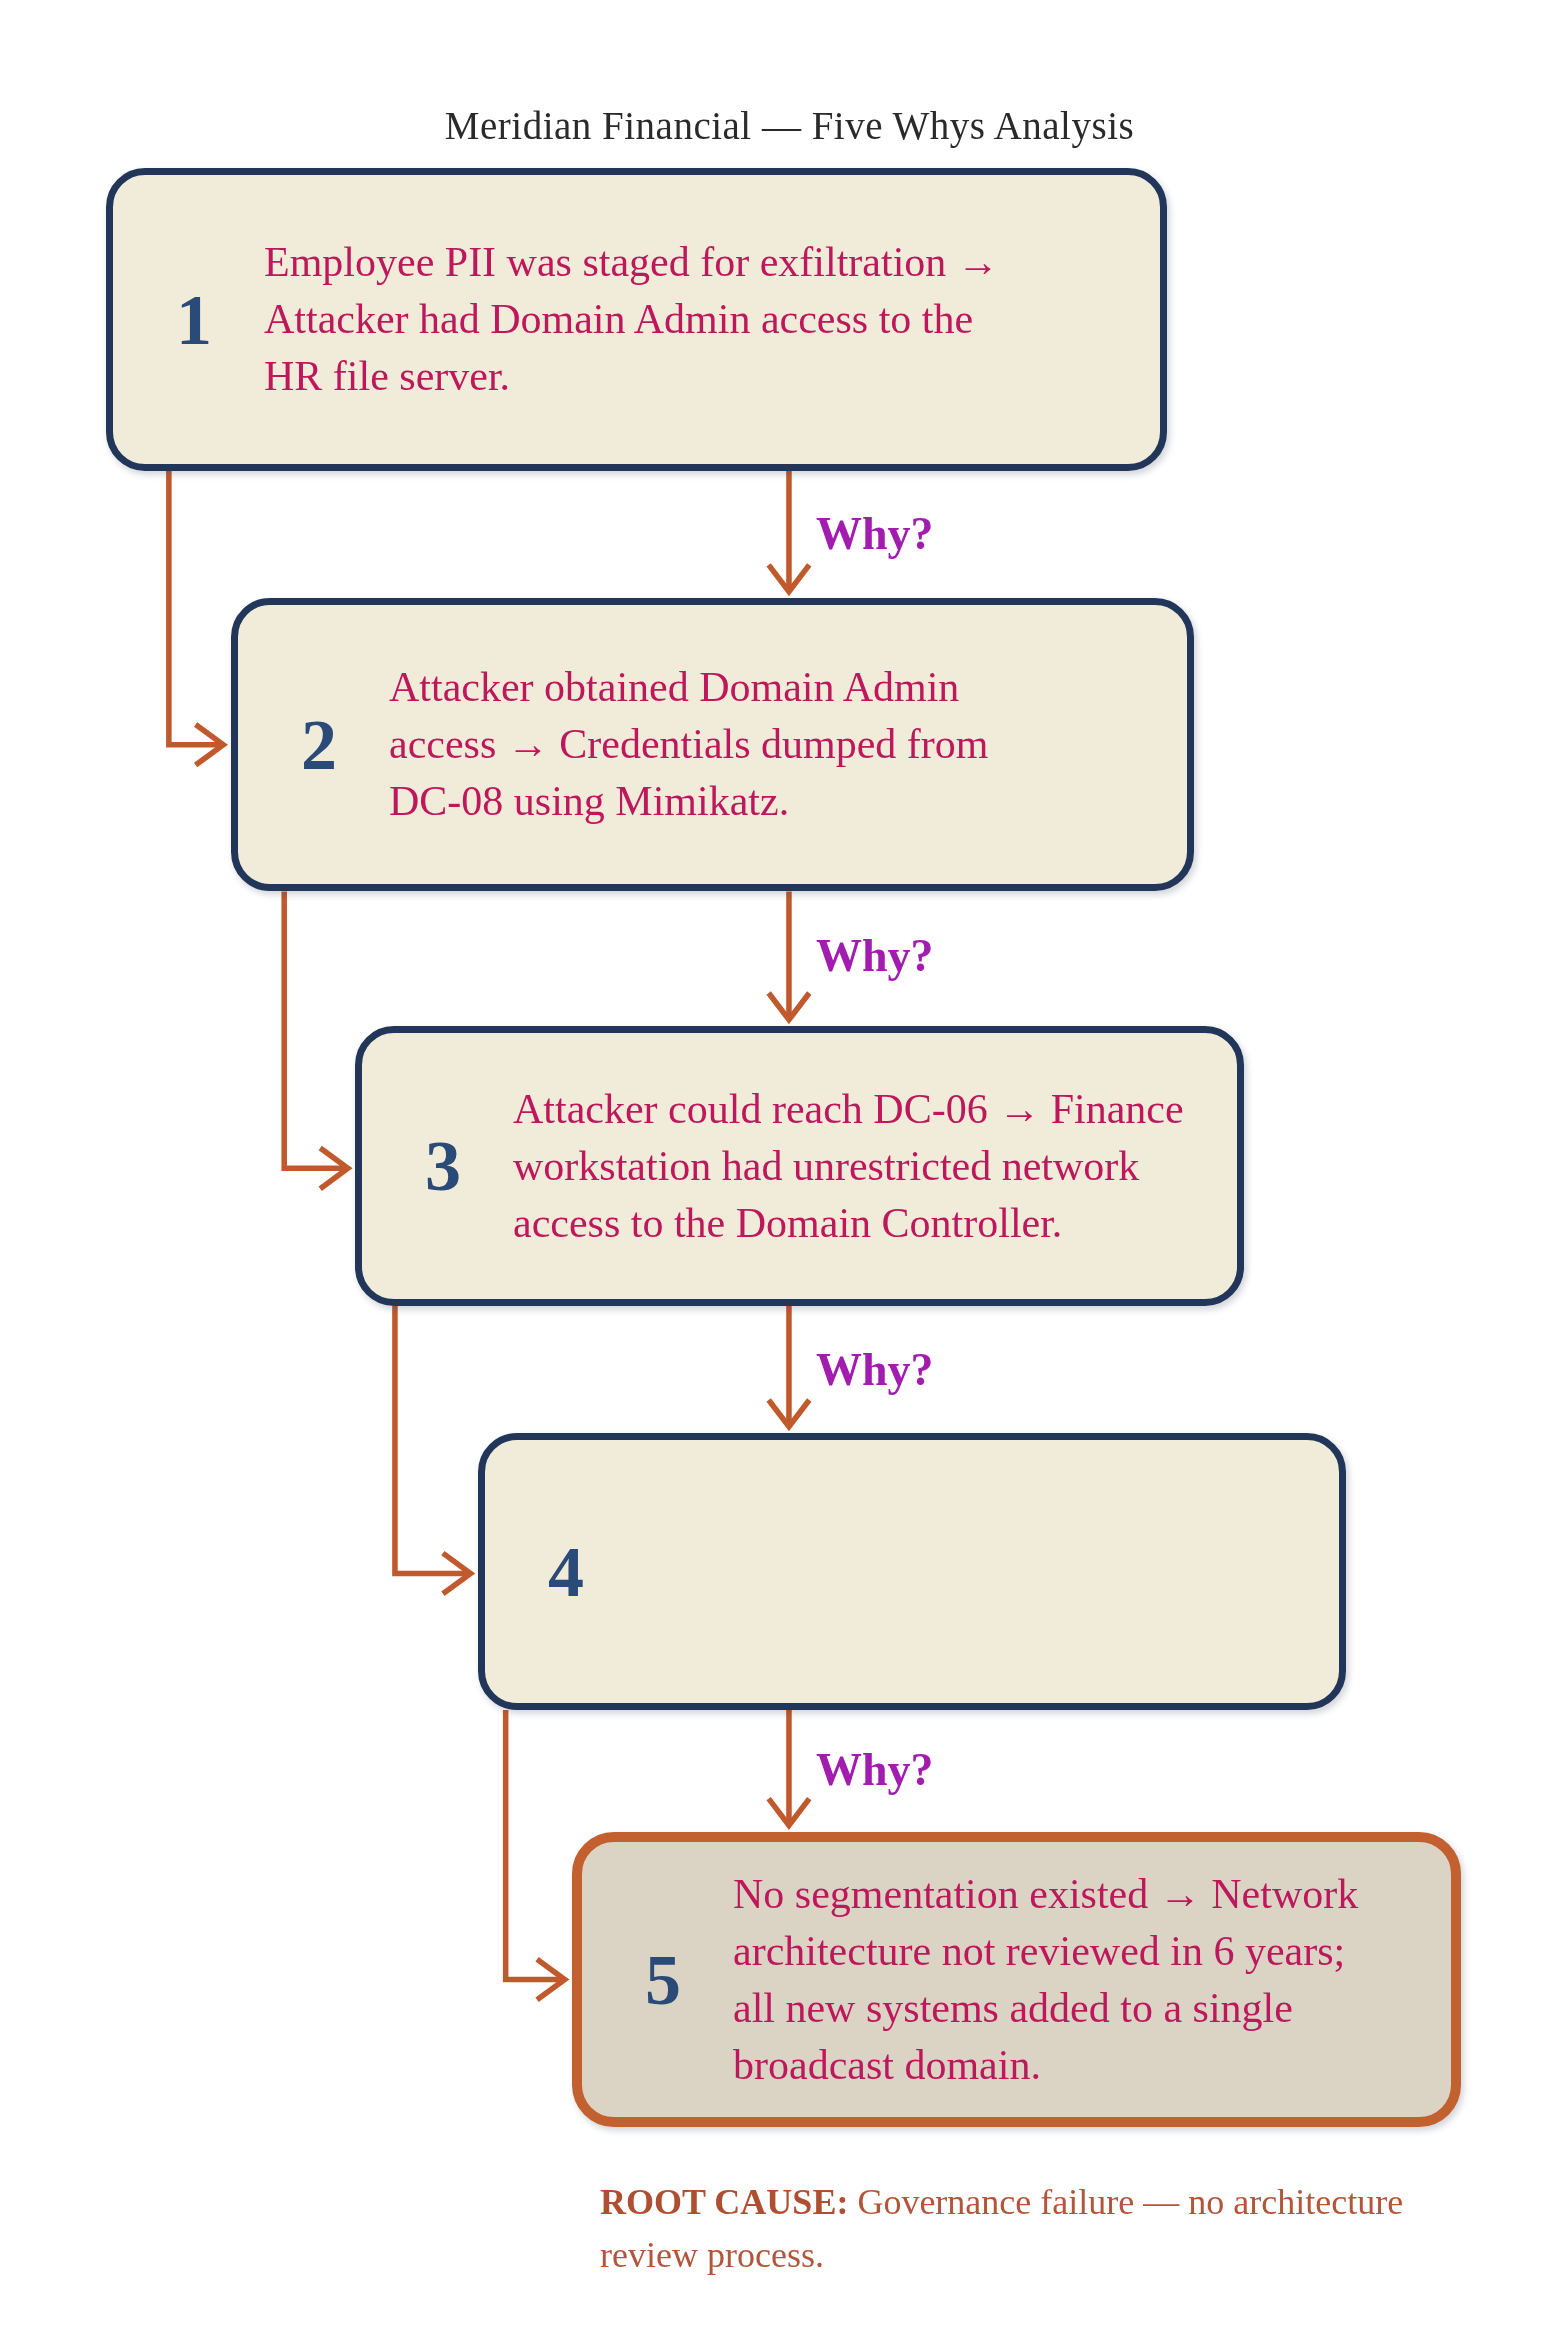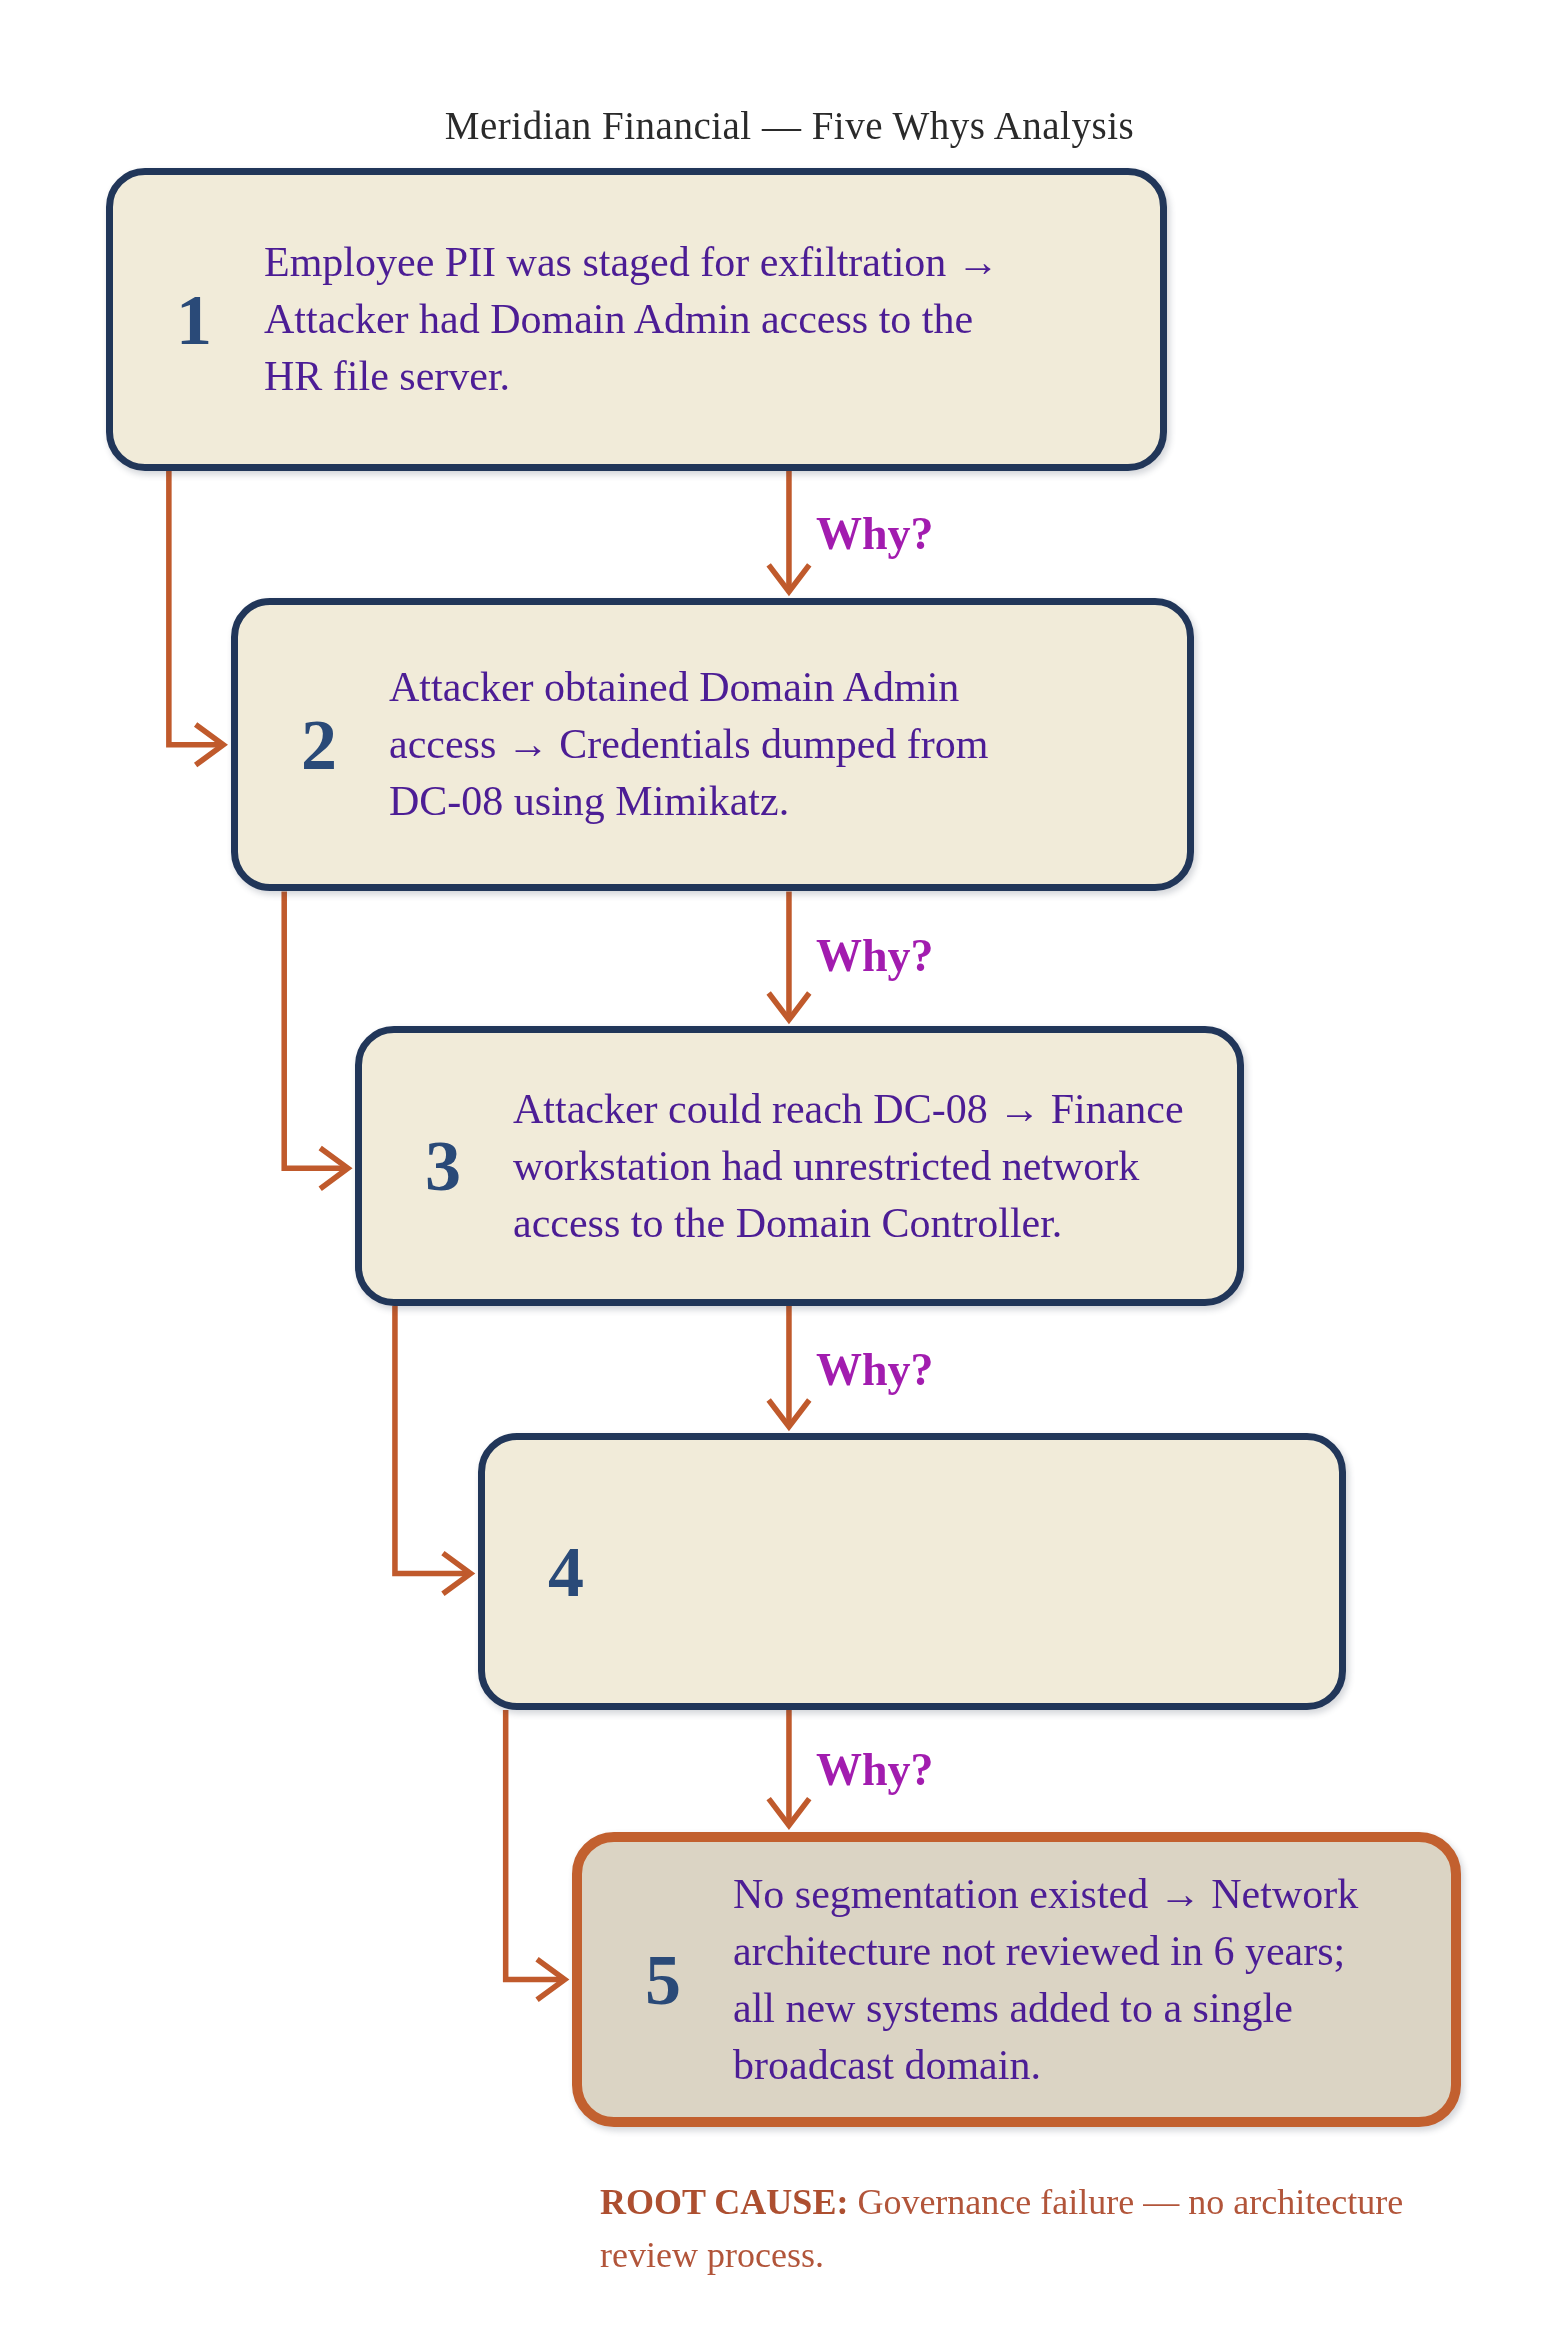--- a/index.html
+++ b/index.html
@@ -46,21 +46,21 @@
     font-size: 72px;
     font-weight: bold;
     color: #2a4a78;
     line-height: 1;
   }
   .step-text {
     margin-left: 24px;
     padding-right: 51px;
     font-size: 42px;
     line-height: 57px;
-    color: #4c1d95;
+    color: #be185d;
     white-space: pre-line;
   }
   .why-label {
     position: absolute;
     left: 816px;
     font-size: 46px;
     font-weight: bold;
     color: #a21caf;
     line-height: 55px;
   }
@@ -146,21 +146,21 @@
 
   <div class="step-box b2">
     <div class="step-num">2</div>
     <div class="step-text">Attacker obtained Domain Admin
 access → Credentials dumped from
 DC-08 using Mimikatz.</div>
   </div>
 
   <div class="step-box b3">
     <div class="step-num">3</div>
-    <div class="step-text">Attacker could reach DC-08 → Finance
+    <div class="step-text">Attacker could reach DC-06 → Finance
 workstation had unrestricted network
 access to the Domain Controller.</div>
   </div>
 
   <div class="step-box b4">
     <div class="step-num">4</div>
   </div>
 
   <div class="step-box root b5">
     <div class="step-num">5</div>

